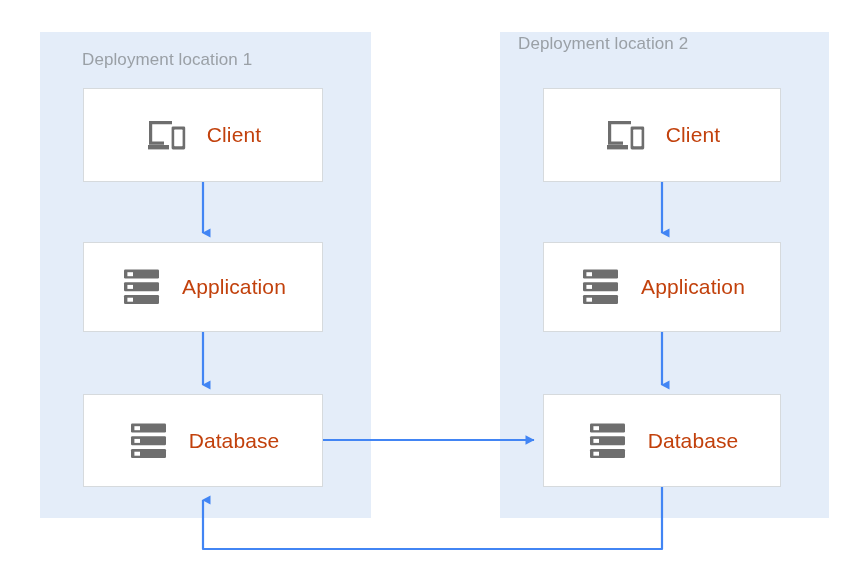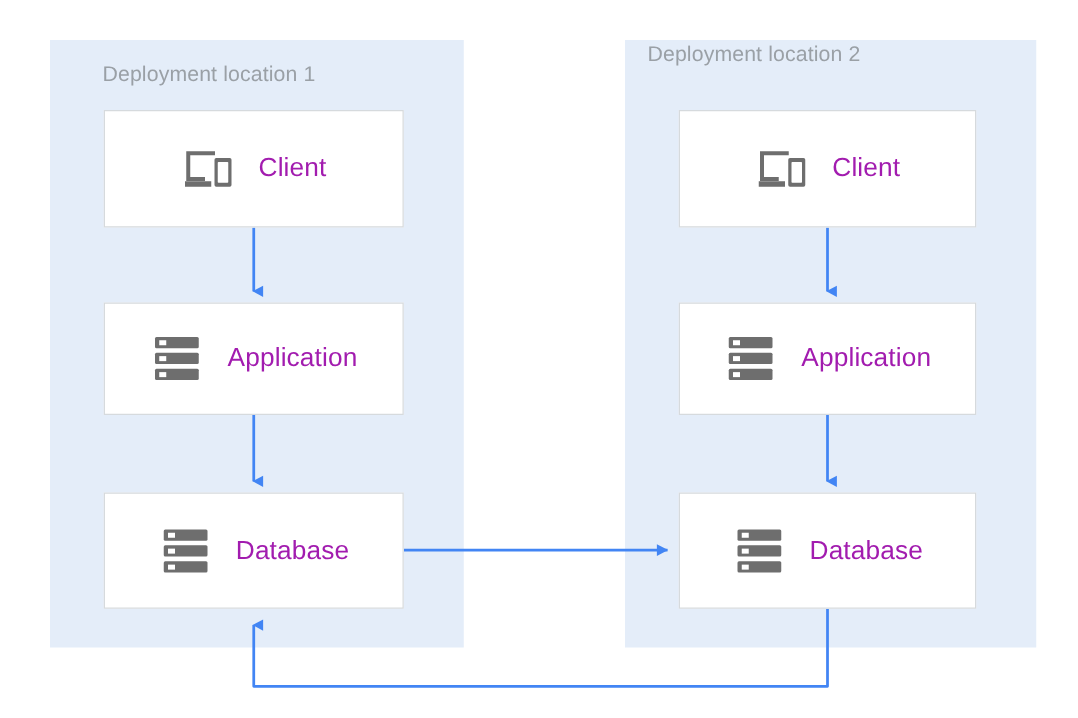--- a/index.html
+++ b/index.html
@@ -34,21 +34,21 @@
     justify-content:center;
     gap:18px;
   }
   .node-icon{
     flex:0 0 auto;
     width:44px;height:42px;
     display:flex;align-items:center;justify-content:center;
   }
   .node-label{
     font-size:21px;
-    color:#a21caf;
+    color:#c2410c;
     white-space:nowrap;
     letter-spacing:.1px;
   }
 
   svg.edges{
     position:absolute;left:0;top:0;
     width:862px;height:574px;
     overflow:visible;
     pointer-events:none;
   }

